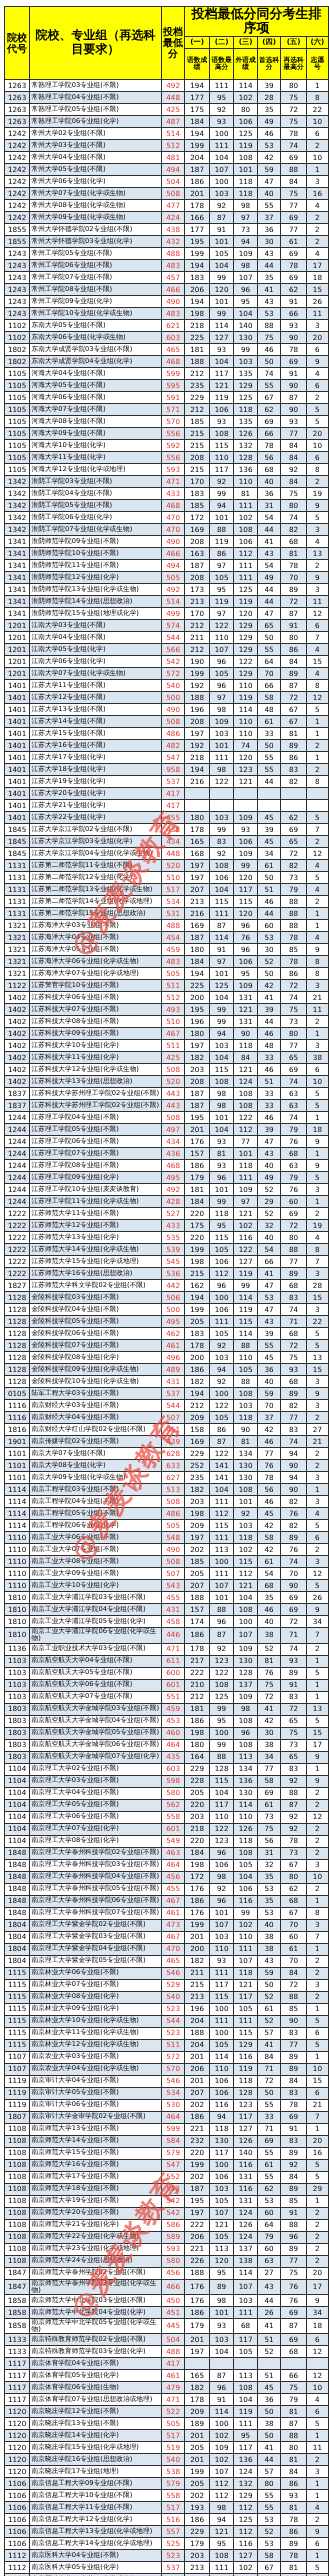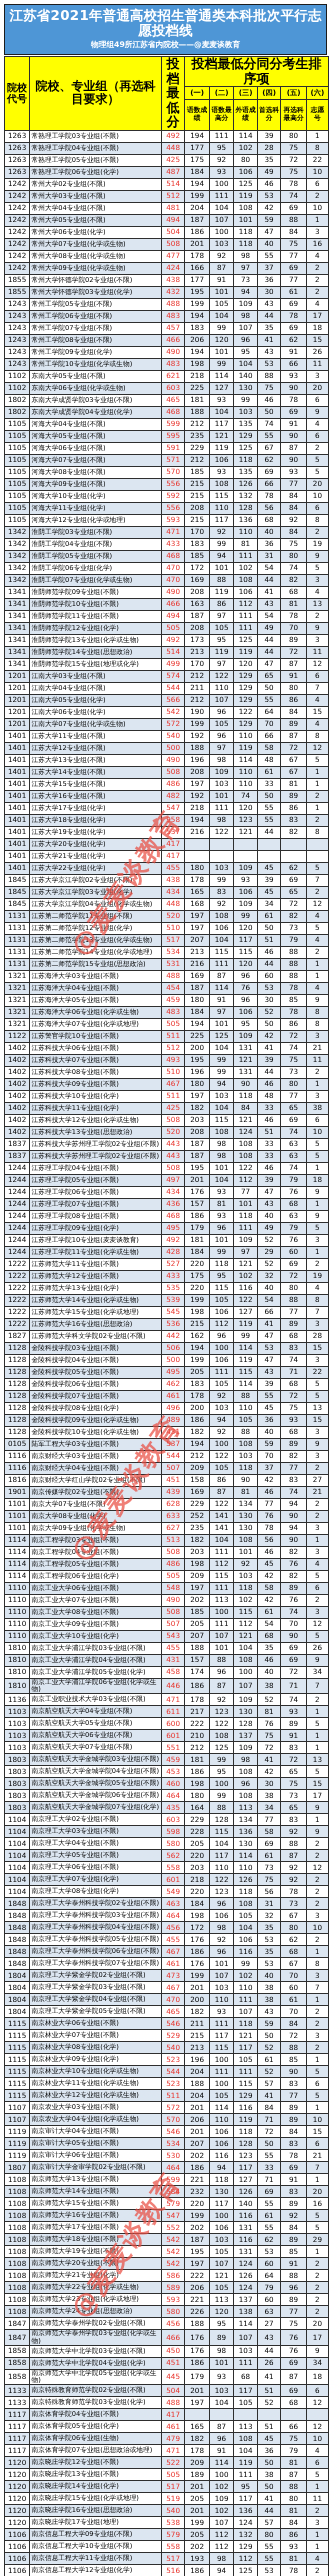--- a/index.html
+++ b/index.html
@@ -7,41 +7,37 @@
   body{width:330px;font-family:"DejaVu Sans","Liberation Sans",sans-serif;color:#111}
   .page{position:relative;width:330px;min-height:3957px;padding:4.1px 2.6px 0 4.1px;overflow:hidden;background:#fff}
   .banner{width:323px;background:var(--banner,#4e96d6);border:1px solid #1c1c1c;text-align:center;color:#fff;padding:2.6px 1px 3.6px}
   .banner-title{font-size:13.4px;font-weight:bold;line-height:1.15;letter-spacing:0.3px}
   .banner-sub{font-size:7.7px;font-weight:bold;margin-top:1.5px}
   table.report{border-collapse:collapse;table-layout:fixed;width:323px;margin-top:1.5px;border:1px solid #1c1c1c}
   .report th,.report td{border:0.5px solid #2e2e2e;overflow:hidden;padding:0 0.5px}
   .report thead th{background:var(--header-bg,#ffff00);font-weight:bold;color:#000;text-align:center;line-height:1.12}
   .th-code{font-size:10px}
   .th-group{font-size:12px}
-  .th-score{font-size:13px;color:var(--score-red,#e8322a)}
+  .th-score{font-size:10px;color:var(--score-red,#e8322a)}
   .th-sort{font-size:13px;height:23px}
   .th-num{font-size:7.2px;height:12.4px}
   .th-sub{font-size:6.7px;height:31px}
   .report tbody td{height:12px;font-size:7.2px;text-align:center;line-height:1.08;color:#000}
   .report tbody td.name{text-align:left;font-size:6.7px;padding-left:1.5px}
   .report tbody td.score{color:var(--score-red,#e8322a)}
   .report tbody tr:nth-child(even){background:var(--alt-row,#dce6f1)}
   .wm{position:absolute;left:18px;width:216px;text-align:center;font-size:26px;font-weight:bold;
       color:rgba(233,77,66,0.72);transform:rotate(-55deg);letter-spacing:2.1px;white-space:nowrap;
       pointer-events:none;z-index:5}
 </style>
 </head>
 <body>
 
 <div class="page">
 
-  <div class="banner">
-    <div class="banner-title">江苏省2021年普通高校招生普通类本科批次平行志愿投档线</div>
-    <div class="banner-sub">物理组49所江苏省内院校——@麦麦谈教育</div>
-  </div>
 
   <table class="report">
     <colgroup>
       <col style="width:25px">
         <col style="width:132px">
         <col style="width:23px">
       <col style="width:25px">
         <col style="width:24px">
         <col style="width:24px">
       <col style="width:23px">

